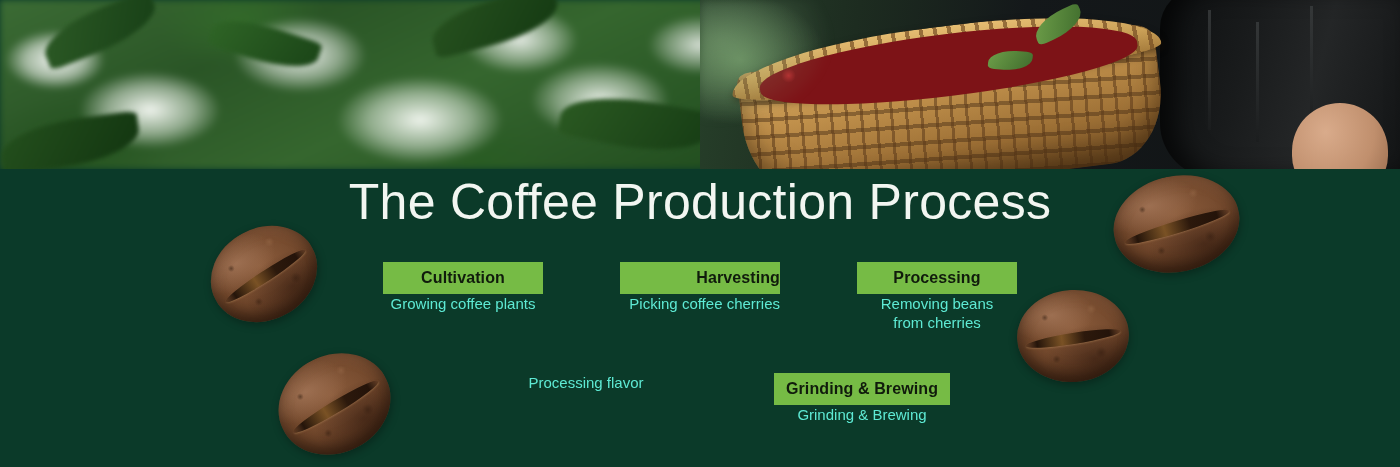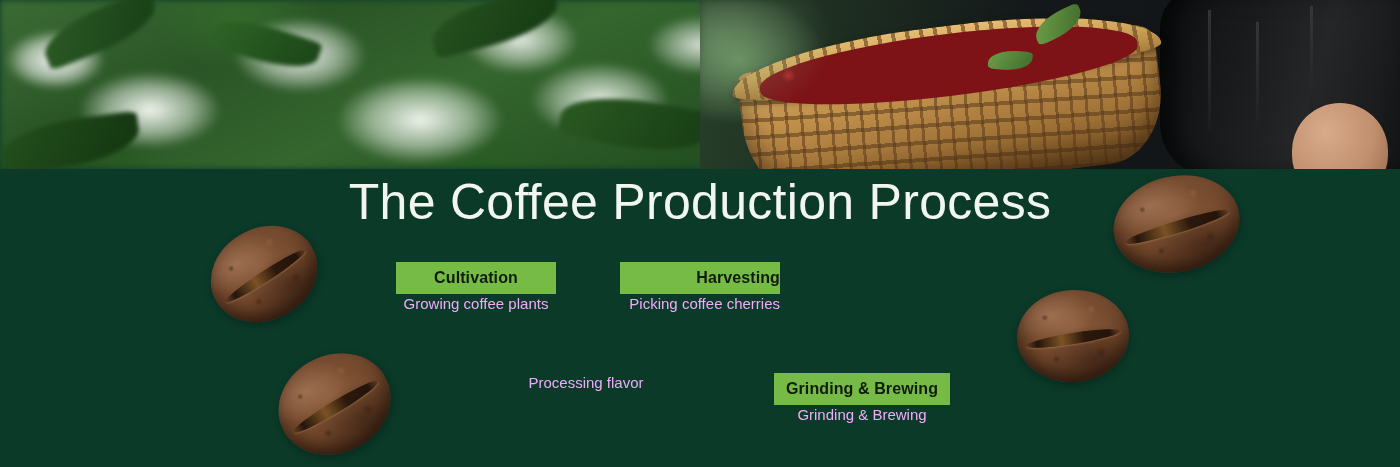--- a/index.html
+++ b/index.html
@@ -215,21 +215,21 @@
     color:#101b0c;
     font-size:16px;
     font-weight:bold;
     line-height:32px;
     height:32px;
     letter-spacing:.1px;
     white-space:nowrap;
   }
   .step-desc {
     margin-top:8px;
-    color:#f0abfc;
+    color:#5eead4;
     font-size:15px;
     font-weight:400;
     line-height:19px;
     white-space:pre-line;
   }
 </style>
 </head>
 <body>
 
 <div class="infographic">
@@ -264,30 +264,35 @@
     </div>
   </div>
 
   <div class="title">The Coffee Production Process</div>
 
   <div class="bean" style="left:209px;  top:228px; width:110px; height:92px;  transform:rotate(-28deg);"></div>
   <div class="bean" style="left:1113px; top:176px; width:127px; height:96px;  transform:rotate(-12deg);"></div>
   <div class="bean" style="left:1017px; top:290px; width:112px; height:92px;  transform:rotate(-4deg);"></div>
   <div class="bean" style="left:277px;  top:355px; width:115px; height:98px;  transform:rotate(-26deg);"></div>
 
-  <div class="step" style="left:396px; top:262px; width:160px;">
+  <div class="step" style="left:383px; top:262px; width:160px;">
     <span class="step-badge">Cultivation</span>
     <span class="step-desc">Growing coffee plants</span>
   </div>
 
   <div class="step" style="left:620px; top:262px; width:160px;text-align:right;">
     <span class="step-badge">Harvesting</span>
     <span class="step-desc">Picking coffee cherries</span>
   </div>
 
+  <div class="step" style="left:857px; top:262px; width:160px;">
+    <span class="step-badge">Processing</span>
+    <span class="step-desc">Removing beans
+from cherries</span>
+  </div>
 
   <div class="step" style="left:506px; top:373px; width:160px;">
     <span class="step-desc">Processing flavor</span>
   </div>
 
   <div class="step" style="left:774px; top:373px; width:176px;">
     <span class="step-badge">Grinding &amp; Brewing</span>
     <span class="step-desc">Grinding &amp; Brewing</span>
   </div>
 

